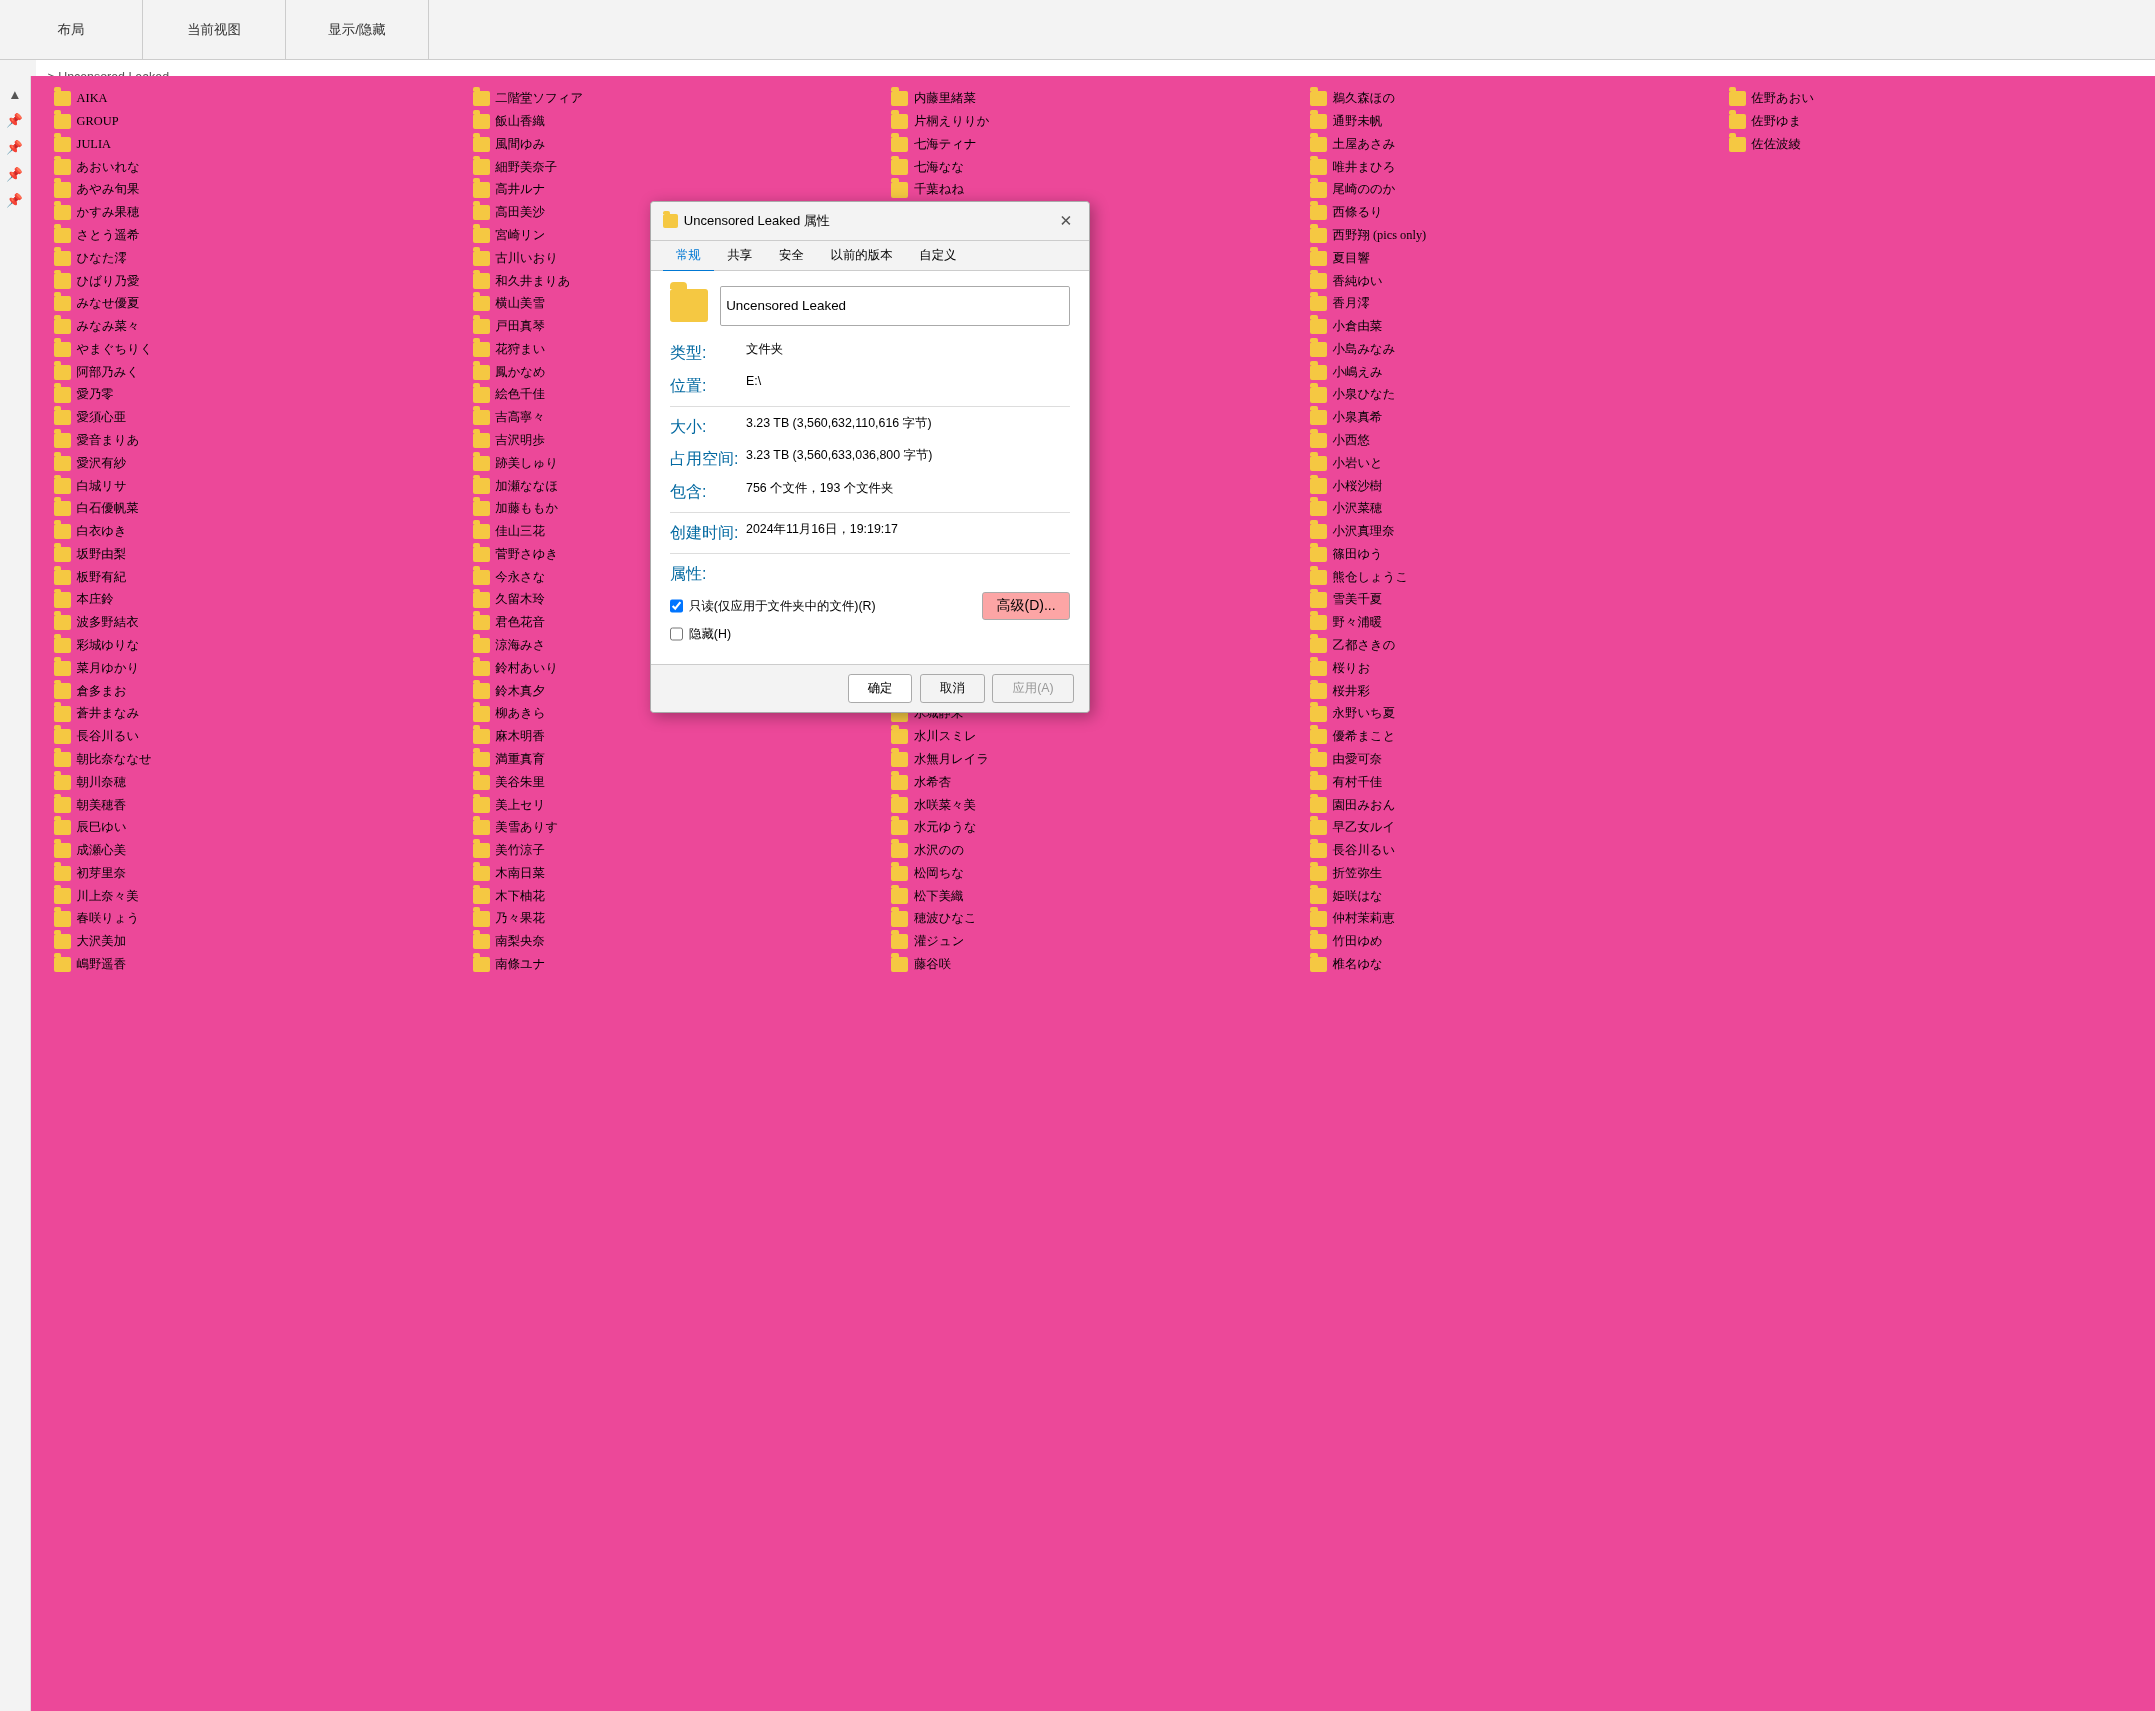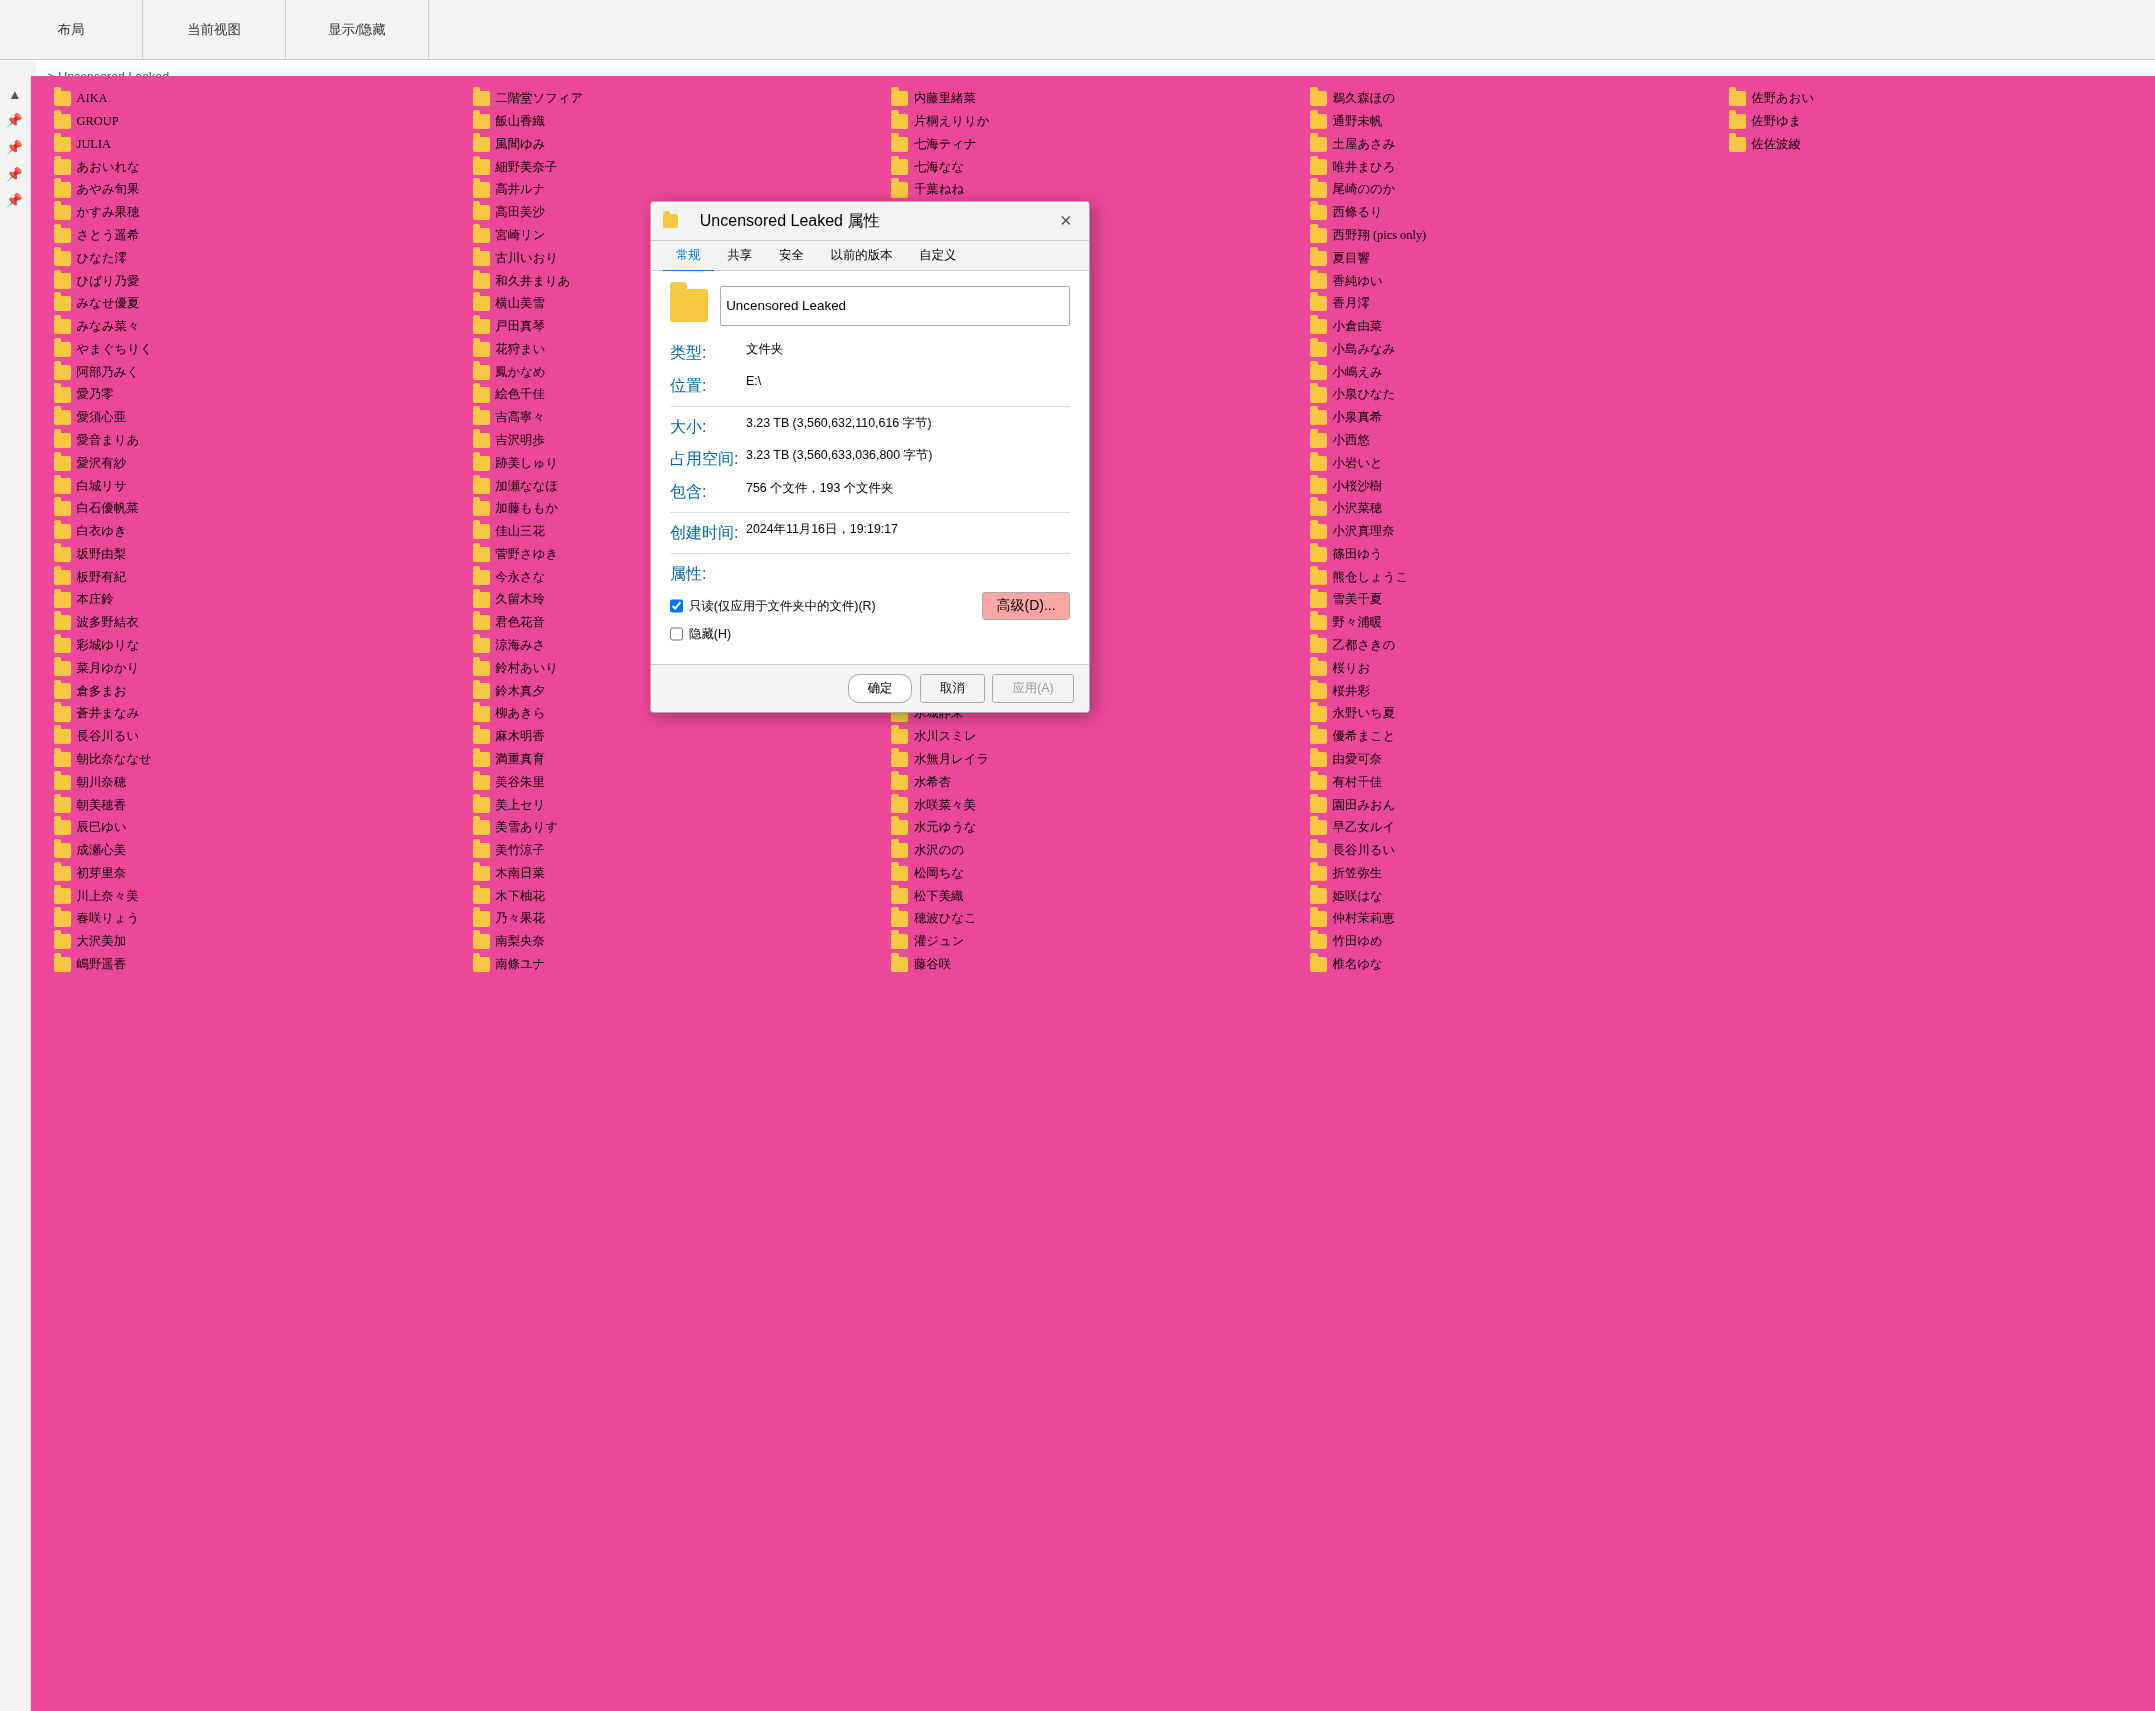--- a/index.html
+++ b/index.html
@@ -152,22 +152,22 @@
       align-items: center;
       justify-content: space-between;
       background: #f3f3f3;
       padding: 7.6px 11.5px;
       border-bottom: 1px solid #ccc;
       border-radius: 3.8px 3.8px 0 0;
     }
     .dialog-title-left {
       display: flex;
       align-items: center;
-      gap: 22px;
-      font-size: 16px;
+      gap: 6px;
+      font-size: 13px;
       font-weight: 500;
     }
     .dialog-close-btn {
       width: 23px;
       height: 23px;
       display: flex;
       align-items: center;
       justify-content: center;
       cursor: pointer;
       border-radius: 2.9px;
@@ -307,21 +307,20 @@
       font-size: 12.4px;
       font-family: inherit;
       border: 1px solid #aaa;
       border-radius: 2.9px;
       cursor: pointer;
       background: #f3f3f3;
     }
     .dialog-btn.primary {
       background: #fff;
       border-color: #aaa;
-      border-radius: 11px;
     }
     .dialog-btn.disabled {
       color: #999;
       cursor: default;
     }
   </style>
 </head>
 <body>
 
 <div class="toolbar">

